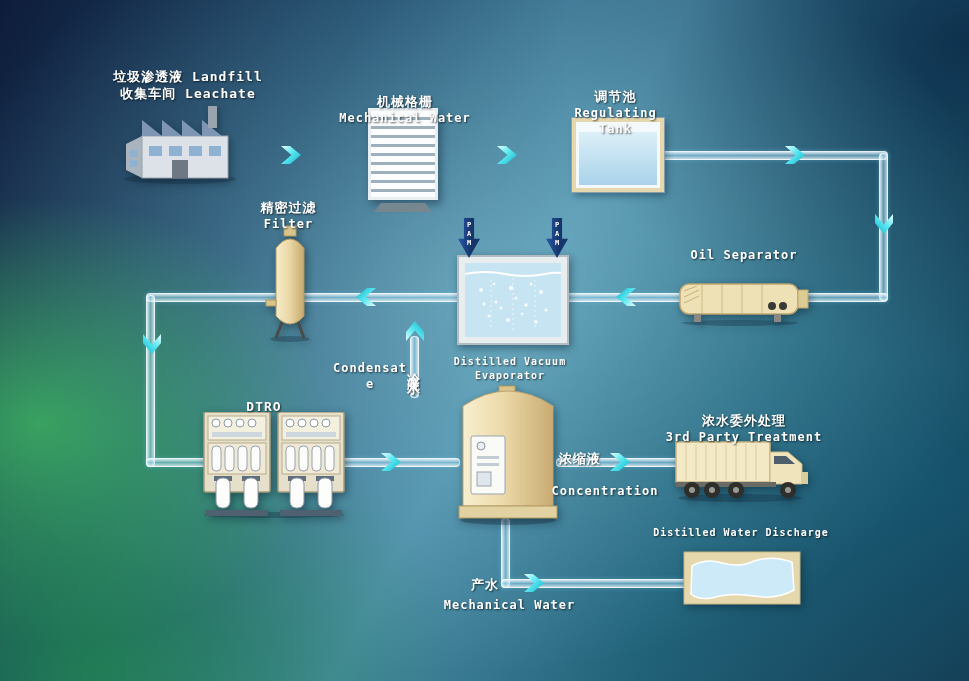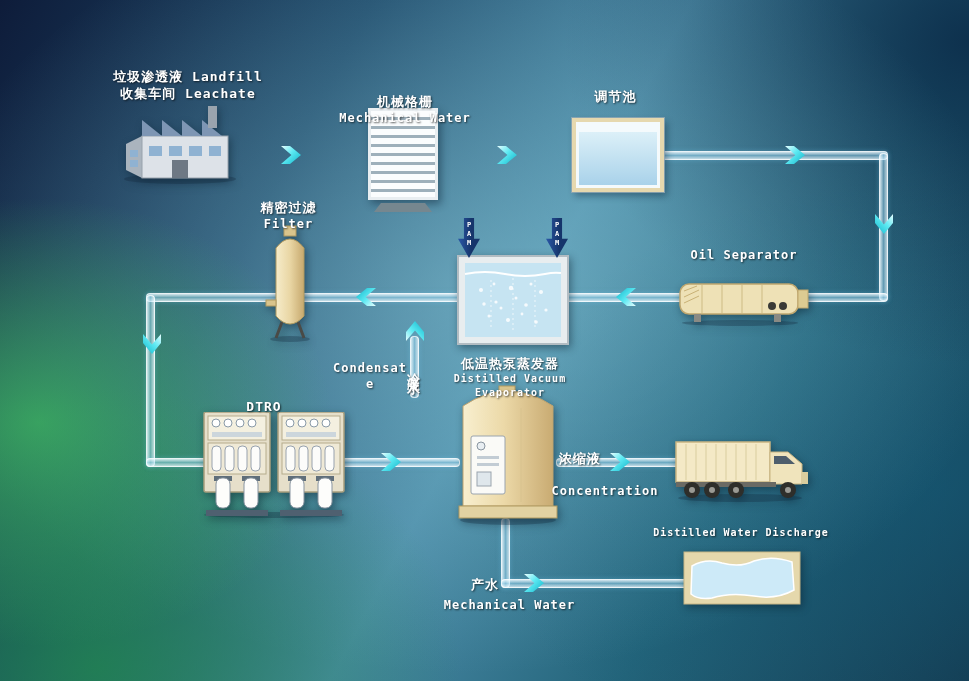--- a/index.html
+++ b/index.html
@@ -274,45 +274,49 @@
     <div class="l1">收集车间 Leachate</div>
   </div>
 
   <div class="label" style="left:330px;top:93px;width:150px">
     <div class="l1">机械格栅</div>
     <div class="l2">Mechanical Water</div>
   </div>
 
   <div class="label" style="left:567px;top:88px;width:97px">
     <div class="l1">调节池</div>
+    <div class="l2">Regulating Tank</div>
   </div>
 
   <div class="label" style="left:664px;top:247px;width:160px">
     <div class="l2">Oil Separator</div>
   </div>
 
 
   <div class="label" style="left:226px;top:199px;width:125px">
     <div class="l1">精密过滤</div>
     <div class="l2">Filter</div>
   </div>
 
   <div class="label l2 brk" style="left:330px;top:360px;width:80px">Condensate</div>
   <div class="label vert" style="left:404px;top:337px;height:64px">冷凝水</div>
 
   <div class="label" style="left:416px;top:355px;width:188px">
-    <div class="l1">低温热泵蒸发器</div>
     <div class="l2s">Distilled Vacuum Evaporator</div>
   </div>
 
   <div class="label l1" style="left:220px;top:398px;width:88px">DTRO</div>
 
   <div class="label l1" style="left:546px;top:450px;width:68px">浓缩液</div>
   <div class="label l2" style="left:536px;top:483px;width:138px">Concentration</div>
 
+  <div class="label" style="left:634px;top:412px;width:220px">
+    <div class="l1">浓水委外处理</div>
+    <div class="l2">3rd Party Treatment</div>
+  </div>
 
   <div class="label" style="left:652px;top:526px;width:178px">
     <div class="l2s">Distilled Water Discharge</div>
   </div>
 
   <div class="label l1" style="left:460px;top:576px;width:50px">产水</div>
   <div class="label l2" style="left:432px;top:597px;width:155px">Mechanical Water</div>
 
 </div>
 

